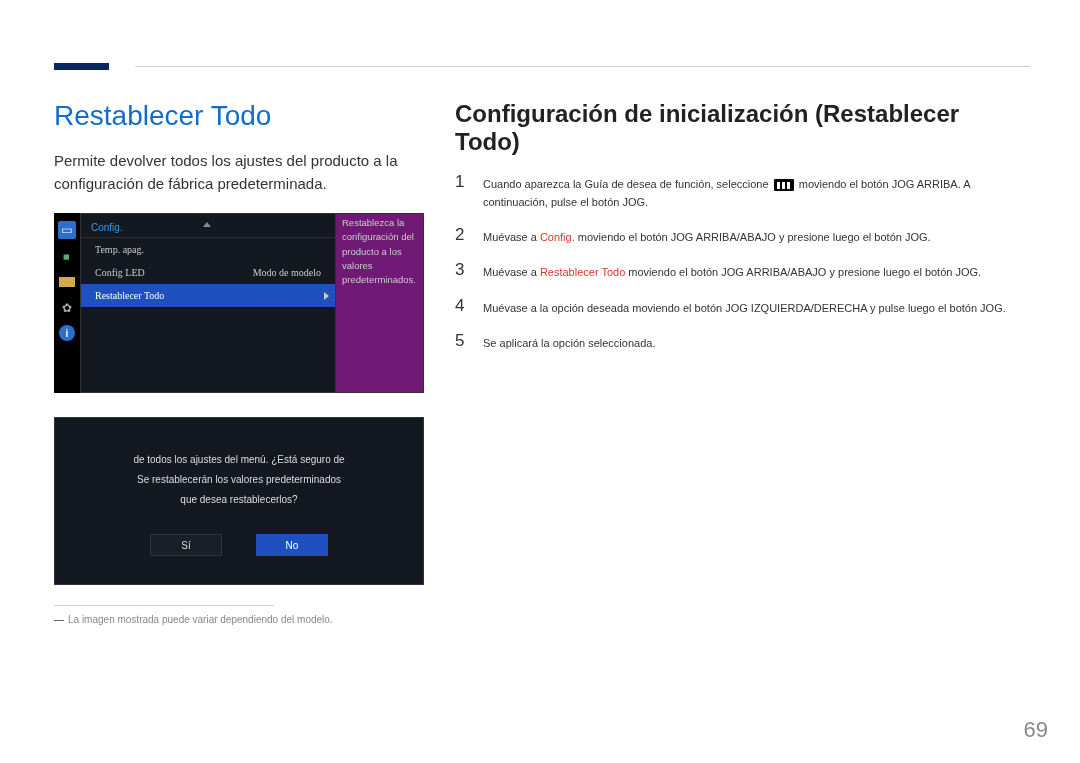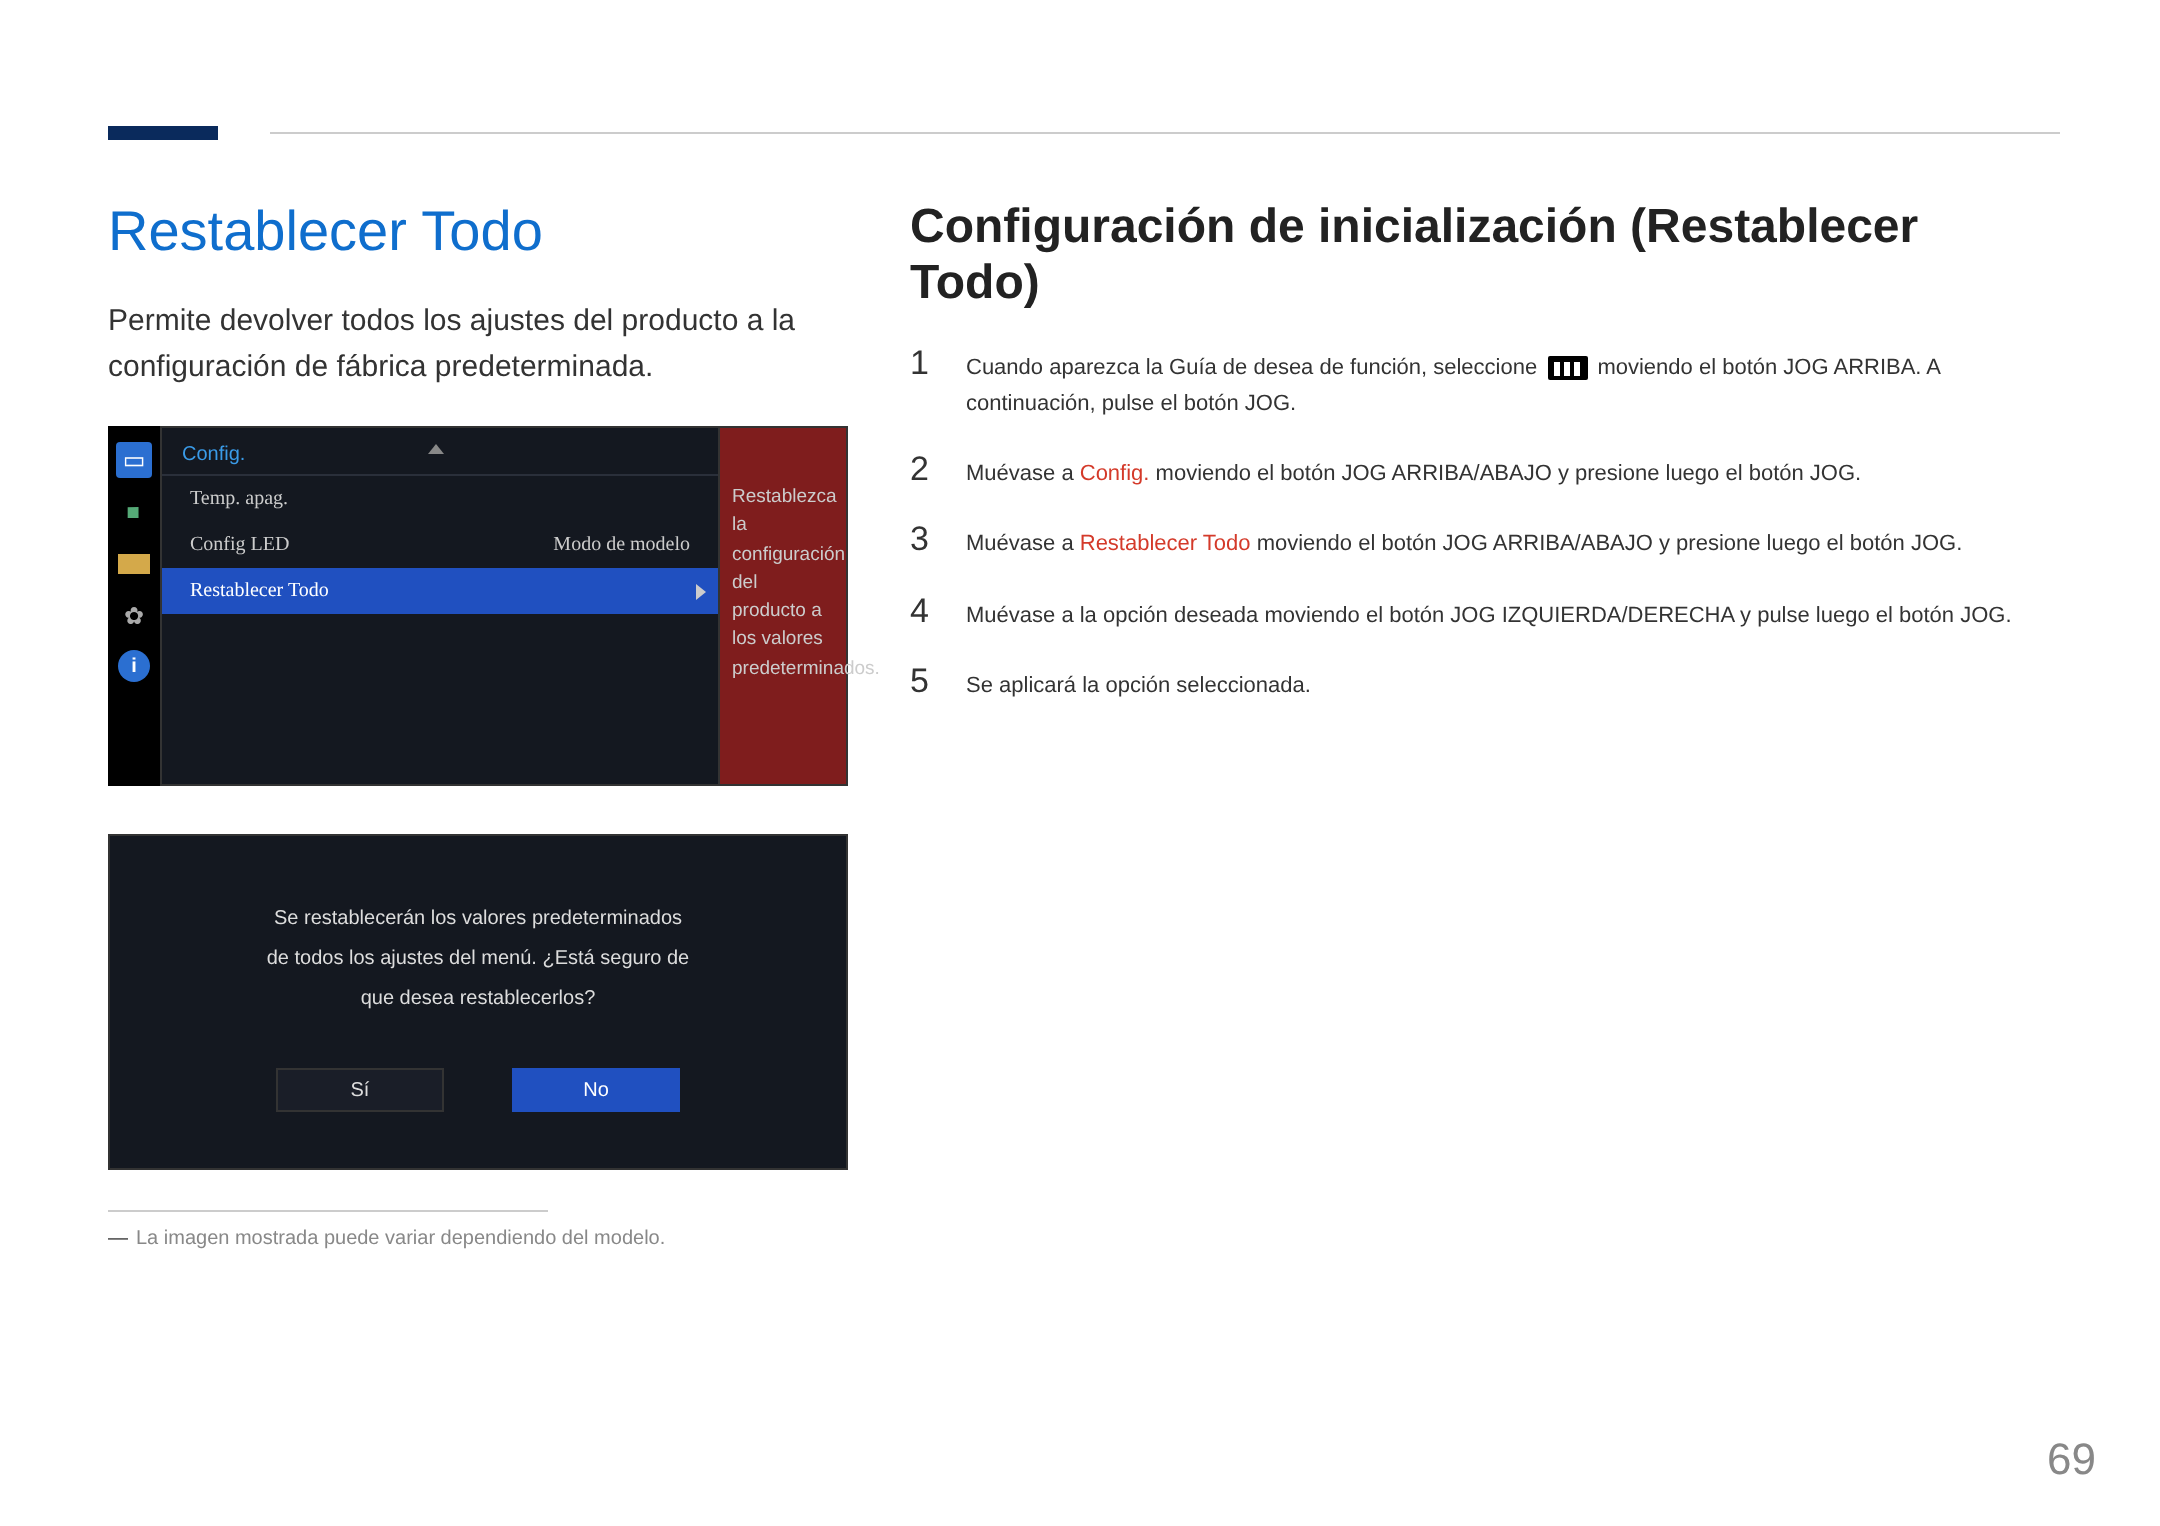--- a/index.html
+++ b/index.html
@@ -116,27 +116,27 @@
   }
   .sel-arrow {
     position: absolute;
     right: 6px;
     width: 0; height: 0;
     border-top: 4px solid transparent;
     border-bottom: 4px solid transparent;
     border-left: 5px solid #ccc;
   }
   .osd-right {
-    width: 64px;
-    background: #7f1d1d;
+    width: 88px;
+    background: #701a75;
     border: 1px solid #333;
     border-left: none;
     font-size: 9.5px;
     color: #ccc;
-    padding: 28px 6px;
+    padding: 2px 6px;
     line-height: 1.5;
   }
 
   
   .osd-dialog {
     margin-top: 24px;
     background: #141820;
     border: 1px solid #333;
     padding: 32px 20px 28px;
     text-align: center;
@@ -146,21 +146,21 @@
     color: #ddd;
     line-height: 2;
   }
   .dialog-btns {
     display: flex;
     justify-content: center;
     gap: 34px;
     margin-top: 24px;
   }
   .dialog-btn {
-    width: 84px;
+    width: 72px;
     height: 22px;
     font-size: 10px;
     color: #ddd;
     background: #1a1e28;
     display: flex;
     align-items: center;
     justify-content: center;
     border: 1px solid #333;
   }
   .dialog-btn.sel {
@@ -272,22 +272,22 @@
       <div class="osd-row sel">
         <span>Restablecer Todo</span>
         <span class="sel-arrow"></span>
       </div>
     </div>
     <div class="osd-right">Restablezca la configuración del producto a los valores predeterminados.</div>
   </div>
 
   <div class="osd-dialog">
     <div class="dialog-msg">
+      <div>de todos los ajustes del menú. ¿Está seguro de</div>
       <div>Se restablecerán los valores predeterminados</div>
-      <div>de todos los ajustes del menú. ¿Está seguro de</div>
       <div>que desea restablecerlos?</div>
     </div>
     <div class="dialog-btns">
       <div class="dialog-btn">Sí</div>
       <div class="dialog-btn sel">No</div>
     </div>
   </div>
 
   <div class="left-divider"></div>
   <div class="footnote">

